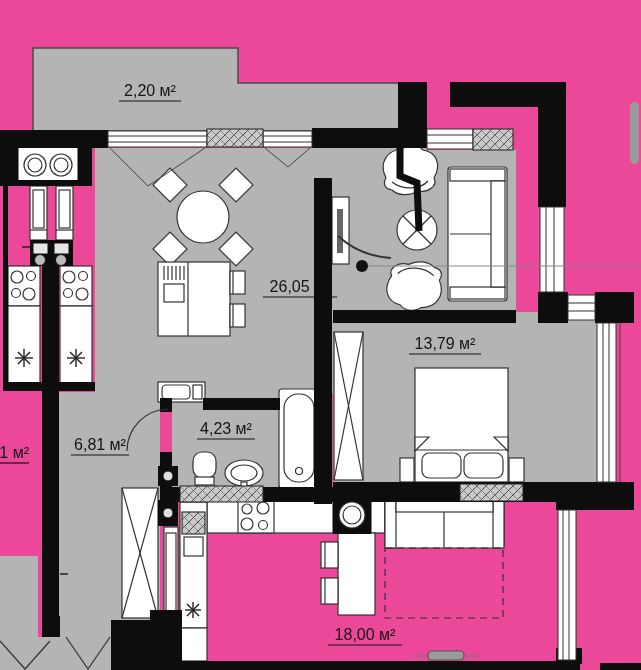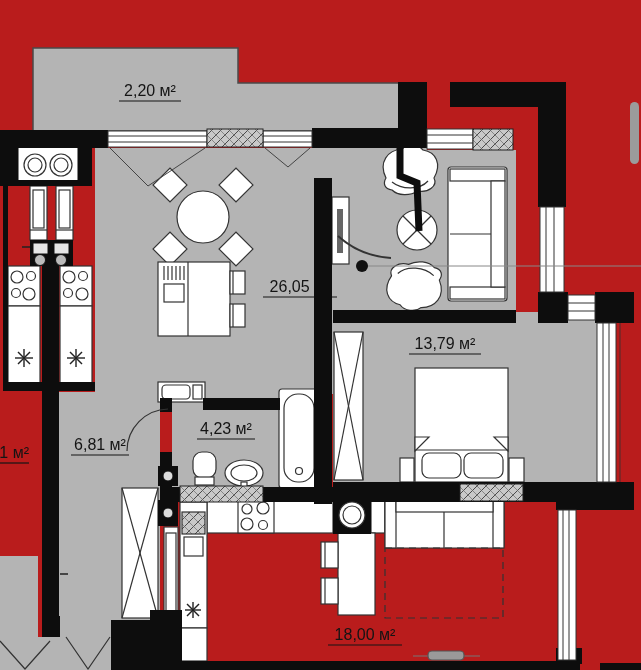--- a/index.html
+++ b/index.html
@@ -1,16 +1,16 @@
 <!DOCTYPE html>
 <html><head>
 <meta charset="utf-8">
 <style>
   html,body{margin:0;padding:0;background:#ffffff;}
-  .plan-wrap{position:relative;width:641px;height:670px;background:#b91c1c;overflow:hidden;}
+  .plan-wrap{position:relative;width:641px;height:670px;background:#ec4899;overflow:hidden;}
   svg{display:block;}
   .lbl{font-family:"Liberation Sans","DejaVu Sans",sans-serif;font-size:16px;fill:#141414;}
 </style>
 </head>
 <body>
 
 <div class="plan-wrap">
 <svg width="641" height="670" viewBox="0 0 641 670" xmlns="http://www.w3.org/2000/svg">
   <defs>
     <pattern id="hatch" patternUnits="userSpaceOnUse" width="9" height="9">

